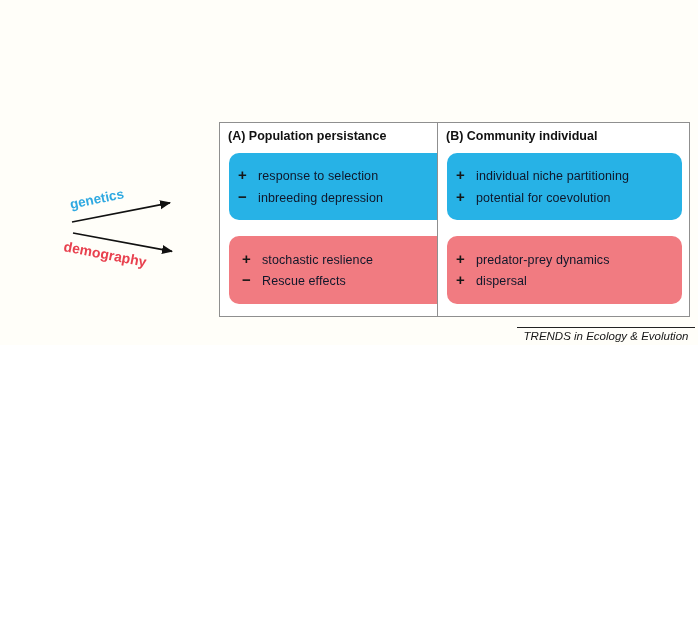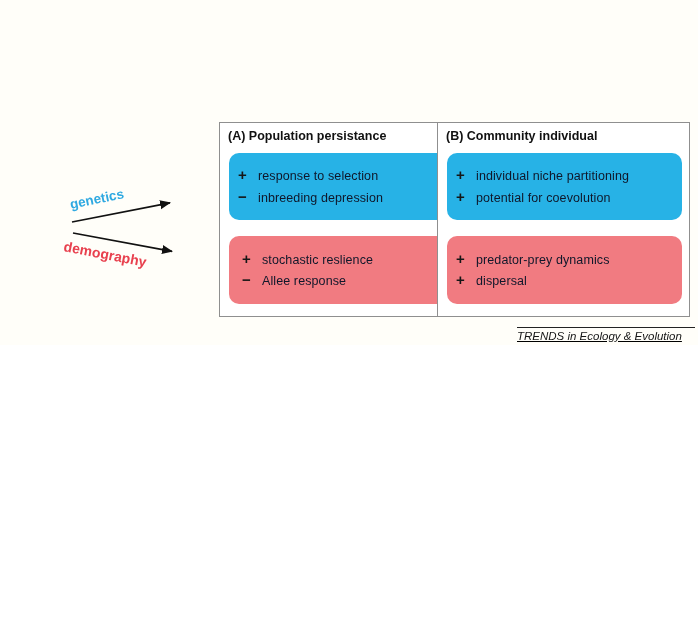--- a/index.html
+++ b/index.html
@@ -120,22 +120,21 @@
     font-size: 12.5px;
     color: #0f172a;
     letter-spacing: 0.1px;
   }
 
   
   .journal {
     position: absolute;
     top: 327px;
     right: 3px;
-    text-align: left;
-    text-decoration: underline;
+    text-align: center;
   }
   .journal-rule {
     width: 178px;
     height: 0;
     border-top: 1px solid #222222;
     margin-left: auto;
   }
   .journal-text {
     margin-top: 2px;
     font-size: 11.5px;
@@ -178,21 +177,21 @@
         </div>
       </div>
 
       <div class="box pink indent-more">
         <div class="row">
           <span class="sign">+</span>
           <span class="effect-text">stochastic reslience</span>
         </div>
         <div class="row">
           <span class="sign">−</span>
-          <span class="effect-text">Allee response</span>
+          <span class="effect-text">Rescue effects</span>
         </div>
       </div>
     </section>
 
     <section class="panel panel-b">
       <h2 class="panel-title">(B) Community individual</h2>
 
       <div class="box blue">
         <div class="row">
           <span class="sign">+</span>

